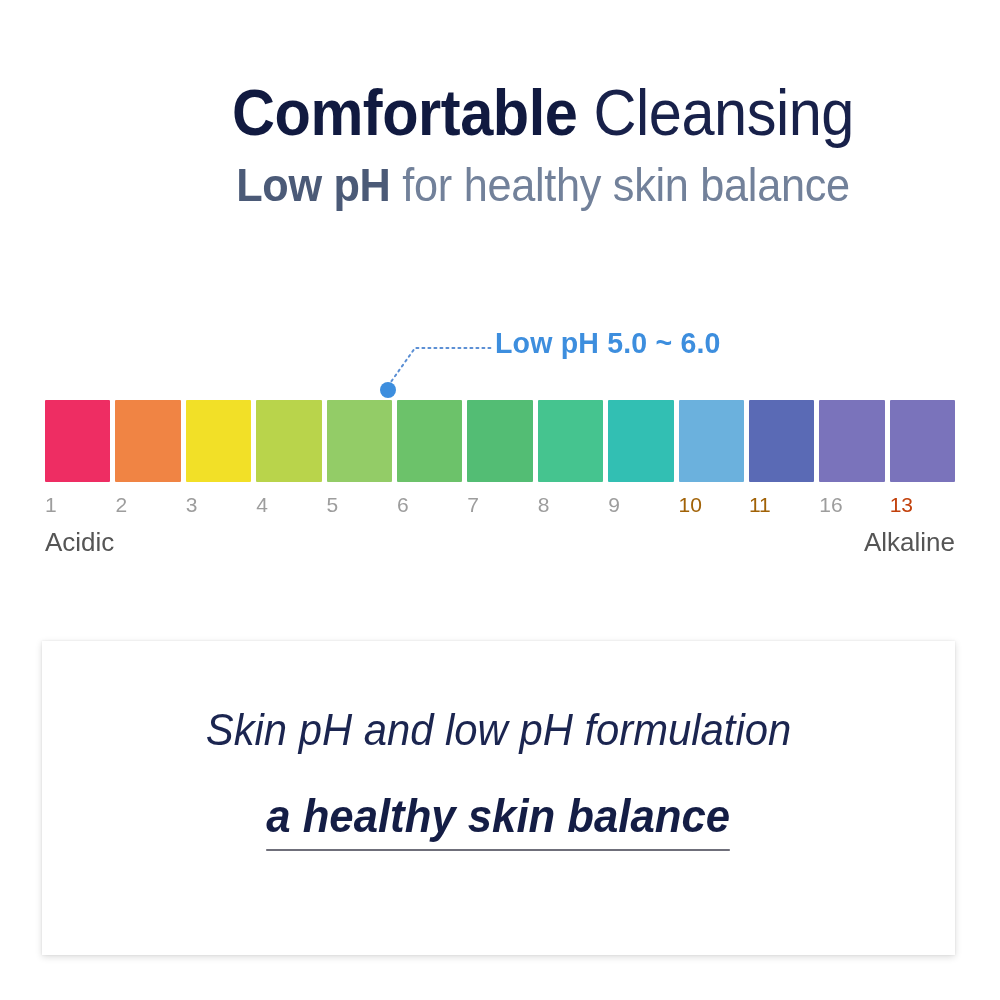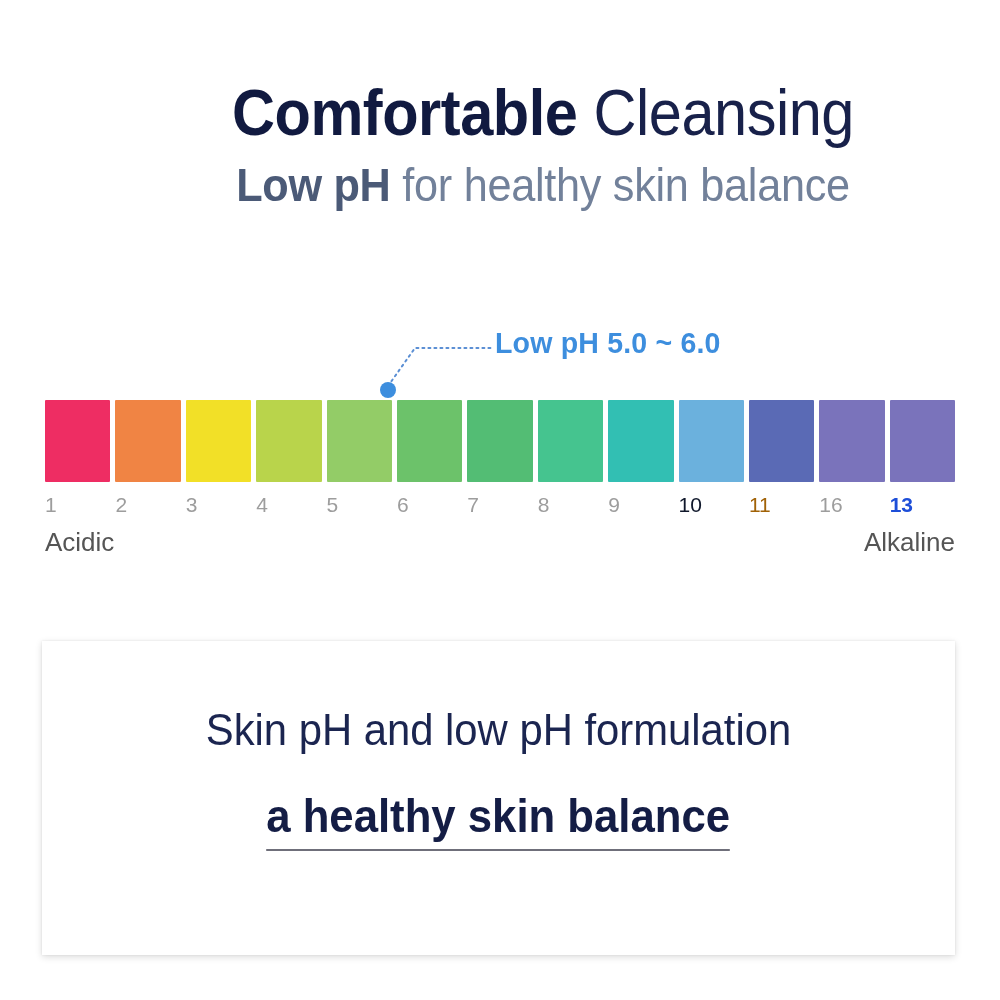--- a/index.html
+++ b/index.html
@@ -155,20 +155,21 @@
     height: 314px;
     background: #ffffff;
     box-shadow: 0 2px 7px rgba(0,0,0,0.14), 0 0 2px rgba(0,0,0,0.08);
   }
   .card-inner {
     position: absolute;
     left: 0;
     top: 62px;
     width: 913px;
     text-align: center;
+    font-style: italic;
   }
   .card-line-1 {
     font-family: "Liberation Sans Narrow", "Liberation Sans", sans-serif;
     font-size: 44px;
     line-height: 54px;
     font-weight: 400;
     color: #1b2550;
     white-space: nowrap;
     transform: scaleX(0.95);
     transform-origin: center;
@@ -228,24 +229,24 @@
     <div class="tick-row" id="tick-row">
         <div class="tick" style="color: rgb(157, 157, 157);">1</div>
         <div class="tick" style="color: rgb(157, 157, 157);">2</div>
         <div class="tick" style="color: rgb(157, 157, 157);">3</div>
         <div class="tick" style="color: rgb(157, 157, 157);">4</div>
         <div class="tick" style="color: rgb(157, 157, 157);">5</div>
         <div class="tick" style="color: rgb(157, 157, 157);">6</div>
         <div class="tick" style="color: rgb(157, 157, 157);">7</div>
         <div class="tick" style="color: rgb(157, 157, 157);">8</div>
         <div class="tick" style="color: rgb(157, 157, 157);">9</div>
-        <div class="tick" style="color: #0f172a;">10</div>
+        <div class="tick" style="color: #a16207;">10</div>
         <div class="tick" style="color: #a16207;">11</div>
         <div class="tick" style="color: rgb(157, 157, 157);">16</div>
-        <div class="tick" style="color: #1d4ed8; font-weight: bold;">13</div>
+        <div class="tick" style="color: #c2410c;">13</div>
       </div>
 
     <div class="endcaps">
       <div class="endcap">Acidic</div>
       <div class="endcap">Alkaline</div>
     </div>
   </div>
 
   <div class="card">
     <div class="card-inner">

